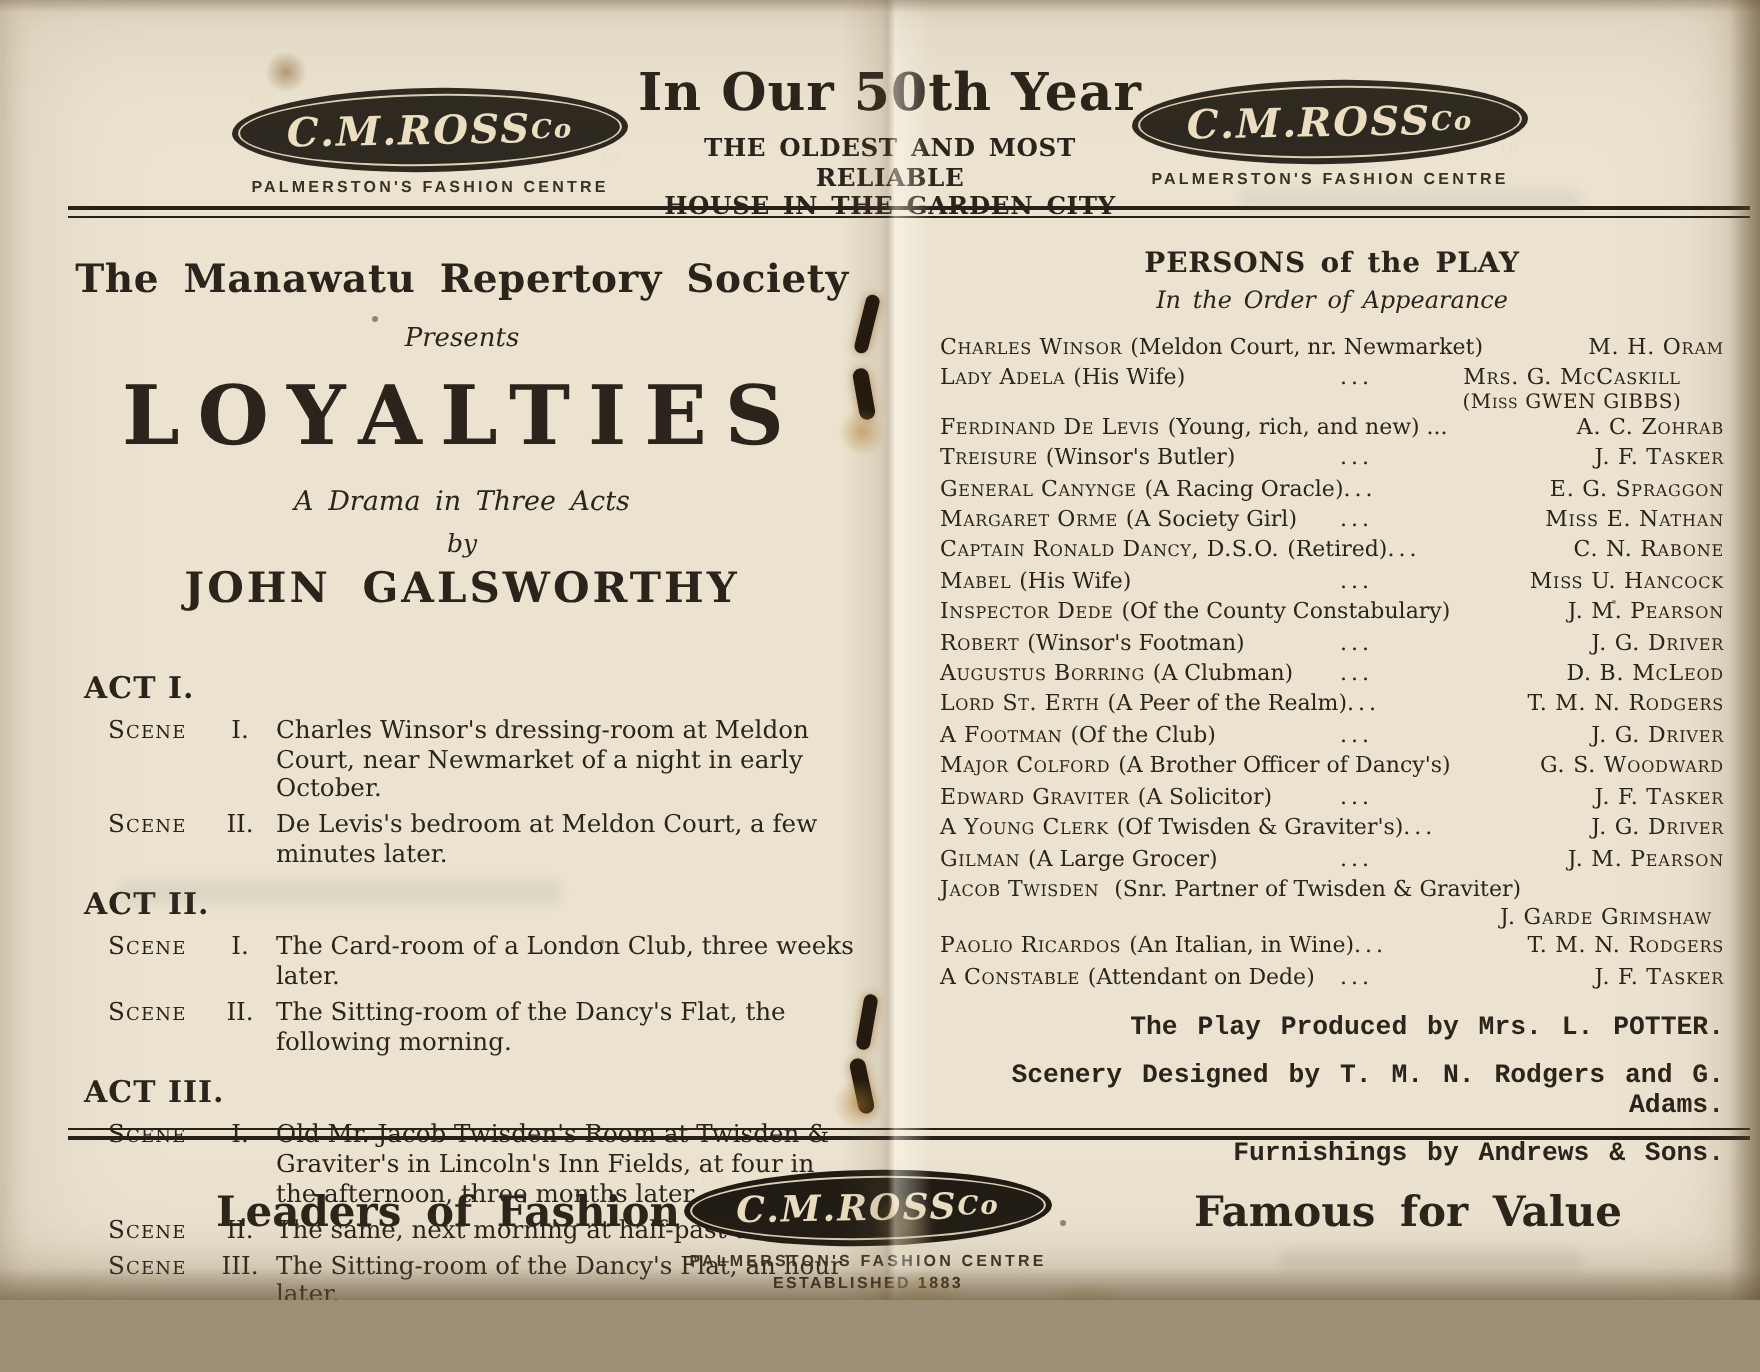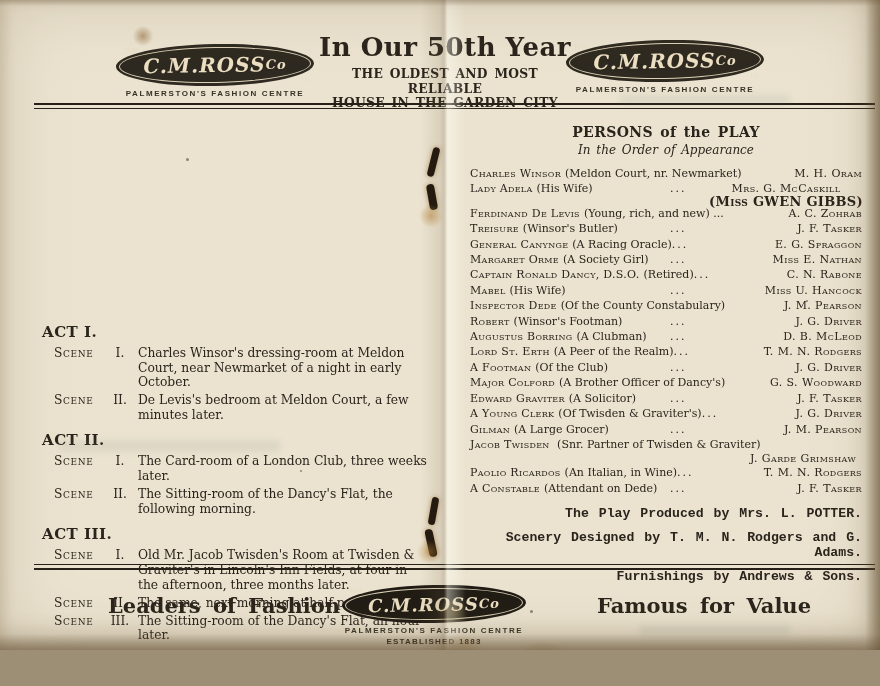--- a/index.html
+++ b/index.html
@@ -34,37 +34,37 @@
   
   .left-col{position:absolute;left:34px;top:128px;width:394px;text-align:center;}
   .society{font-size:19.5px;font-weight:bold;word-spacing:5px;letter-spacing:.3px;white-space:nowrap;}
   .presents{margin-top:11px;font-size:13px;font-style:italic;}
   .play-title{margin-top:7px;font-size:41px;font-weight:bold;letter-spacing:9px;white-space:nowrap;}
   .drama-sub{margin-top:11px;font-size:13.5px;font-style:italic;word-spacing:3px;}
   .by-label{margin-top:5px;font-size:12.5px;font-style:italic;}
   .author{margin-top:2px;font-size:21px;font-weight:bold;letter-spacing:1.5px;word-spacing:7px;white-space:nowrap;}
   .acts{position:absolute;left:42px;top:323px;width:388px;}
   .act-heading{font-size:15px;font-weight:bold;letter-spacing:.5px;margin:9px 0 5px 0;}
-  .acts > .act-block:first-child .act-heading{margin-top:0;}
+  .acts > .act-block:first-child .act-heading{margin-top:12px;}
   .scene-row{display:grid;grid-template-columns:48px 30px 1fr;column-gap:3px;padding-left:12px;
              font-size:12.3px;line-height:14.6px;margin-bottom:3.5px;}
   .scene-label{font-variant:small-caps;letter-spacing:.6px;}
   .scene-numeral{text-align:center;}
   .scene-desc{text-align:left;}
   
   .right-col{position:absolute;left:470px;top:124px;width:392px;}
   .persons-heading{text-align:center;font-size:14px;font-weight:bold;letter-spacing:.4px;word-spacing:2px;}
   .persons-sub{text-align:center;font-size:12px;font-style:italic;margin-top:3px;margin-bottom:9px;word-spacing:2px;}
   .cast-row{display:flex;align-items:baseline;line-height:15.4px;font-size:11px;}
   .c-name{font-variant:small-caps;letter-spacing:.3px;white-space:nowrap;}
   .c-desc{margin-left:4px;white-space:nowrap;}
   .c-dots{margin-left:auto;width:40px;text-align:left;letter-spacing:2px;}
   .c-actor{width:152px;text-align:right;font-variant:small-caps;letter-spacing:.4px;white-space:nowrap;}
   .c-actor-stack{display:flex;flex-direction:column;align-items:center;}
-  .c-note{font-size:13px;font-weight:bold;line-height:9px;letter-spacing:.3px;}
+  .c-note{font-size:10px;font-weight:normal;line-height:9px;letter-spacing:.3px;}
   .cast-row-twoline{display:block;line-height:15.4px;font-size:11px;}
   .c-actor-line2{text-align:right;padding-right:6px;font-variant:small-caps;letter-spacing:.4px;line-height:13px;font-size:11px;}
   .credits{margin-top:10px;text-align:right;font-family:Liberation Mono, monospace;}
   .credit-line{font-size:13.2px;font-weight:bold;margin-top:9px;word-spacing:2px;}
   
   .footer-text{position:absolute;top:593px;font-size:21px;font-weight:bold;word-spacing:5px;white-space:nowrap;}
   .footer-left-text{left:108px;}
   .footer-right-text{left:597px;}
   
   .fx{position:absolute;pointer-events:none;}
@@ -122,20 +122,28 @@
     <div class="badge">
       <span class="badge-the">THE</span>
       <span class="badge-text"><span>C.M.ROSS</span><span class="badge-co">Co</span></span>
       <span class="badge-ltd">LD</span>
     </div>
     <div class="badge-tagline">PALMERSTON'S FASHION CENTRE</div>
   </div>
 
   <div class="rule rule-top"></div>
 
+  <div class="left-col">
+    <div class="society">The Manawatu Repertory Society</div>
+    <div class="presents">Presents</div>
+    <div class="play-title">LOYALTIES</div>
+    <div class="drama-sub">A Drama in Three Acts</div>
+    <div class="by-label">by</div>
+    <div class="author">JOHN GALSWORTHY</div>
+  </div>
 
   <div class="acts">
     <div class="act-block">
       <div class="act-heading">ACT I.</div>
       <div class="scene-row">
         <span class="scene-label">Scene</span>
         <span class="scene-numeral">I.</span>
         <span class="scene-desc">Charles Winsor's dressing-room at Meldon Court, near Newmarket of a night in early October.</span>
       </div>
       <div class="scene-row">

